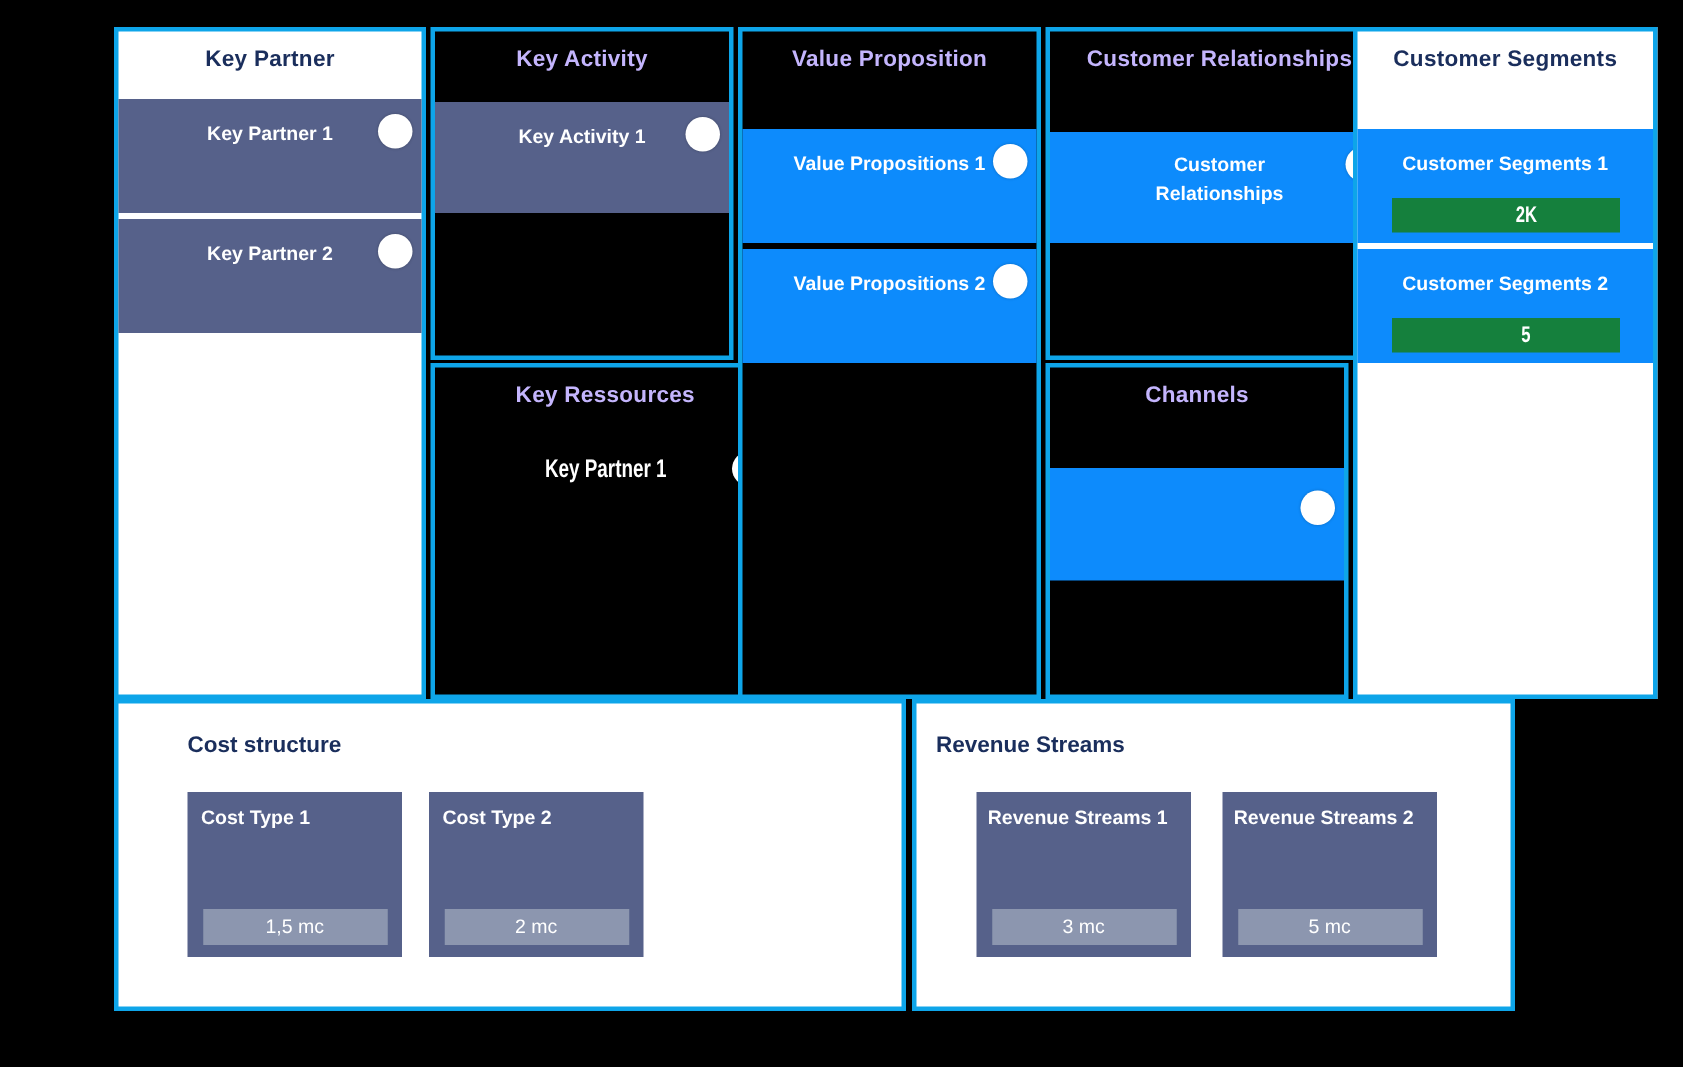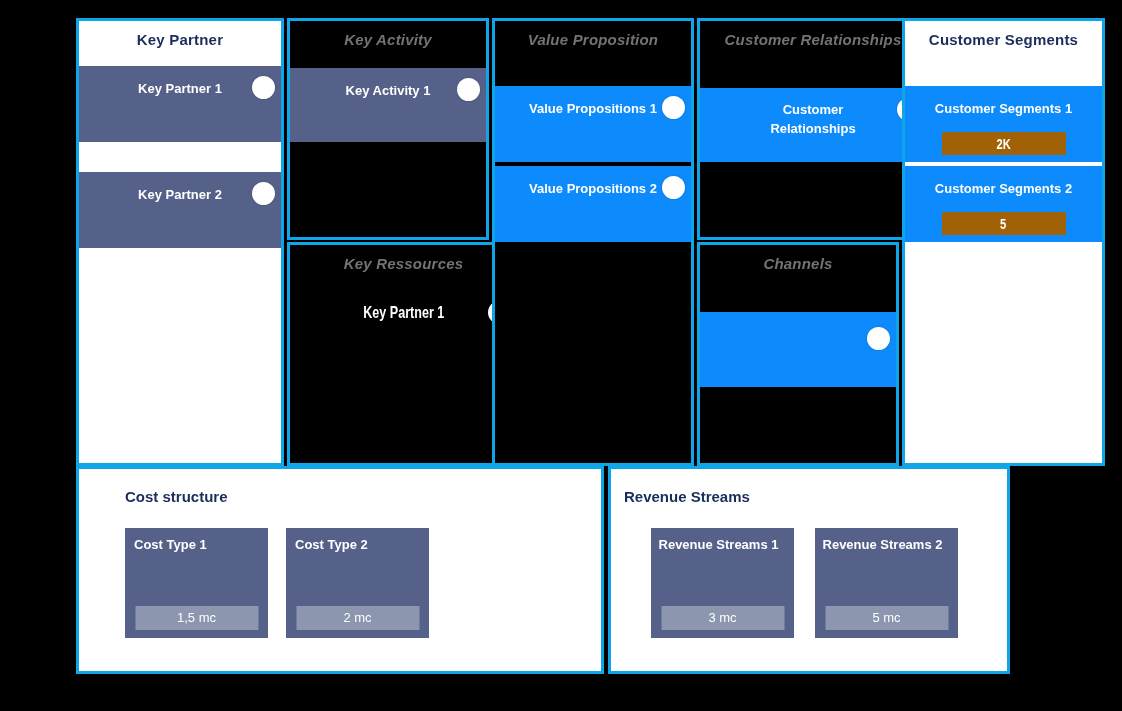--- a/index.html
+++ b/index.html
@@ -9,38 +9,38 @@
   }
   .panel {
     position:absolute; border:3px solid #0ea5e9; box-sizing:border-box;
   }
   .panel.white { background:#ffffff; }
   .panel.black { background:#000000; }
   .panel-title {
     position:absolute; left:0; right:0; top:10px; text-align:center;
     font-size:15px; font-weight:700; color:#1A2E5C; letter-spacing:0.2px;
   }
-  .panel-title.on-black { color:#737373;font-style:italic; }
+  .panel-title.on-black { color:#c4b5fd; }
   .card {
     position:absolute; left:0; right:0; box-sizing:border-box;
     text-align:center; color:#ffffff; font-size:13px; font-weight:600;
   }
   .card .label { display:block; padding-top:15px; }
   .card.slate { background:#56618A; }
   .card.blue  { background:#0D8BFC;margin-top:20px; }
   .dot {
     position:absolute; width:23px; height:23px; border-radius:50%;
     background:#ffffff; right:6px; top:10px;
     box-shadow:0 0 2px rgba(0,0,0,0.25);
   }
   .wrap-narrow { max-width:130px; margin:0 auto; line-height:1.45; padding-top:13px; }
   .seg-badge {
     position:absolute; left:50%; transform:translateX(-50%); top:46px;
-    width:124px; height:23px; line-height:23px; background:#a16207;
-    text-align:center; color:#fff;
+    width:124px; height:23px; line-height:23px; background:#15803d;
+    text-align:center; color:#fff;padding-left:28px;
   }
   .condensed {
     display:inline-block; transform:scaleX(0.74); transform-origin:center;
     font-size:17px; font-weight:700; letter-spacing:0;
   }
   .kr-row { position:absolute; left:0; right:0; top:55px; height:26px; text-align:center; color:#fff; }
   .kr-row .kr-label { line-height:26px; }
   .kr-row .dot { top:1px; }
   .bm-title {
     position:absolute; font-size:15px; font-weight:700; color:#1A2E5C; top:19px;
@@ -60,21 +60,21 @@
 <body>
 
 <div class="page">
 
   <div class="panel white" style="left:76px; top:18px; width:208px; height:448px;">
     <div class="panel-title">Key Partner</div>
     <div class="card slate" style="top:45px; height:76px;">
       <span class="label">Key Partner 1</span>
       <span class="dot"></span>
     </div>
-    <div class="card slate" style="top:125px; height:76px;margin-top:26px;">
+    <div class="card slate" style="top:125px; height:76px;">
       <span class="label">Key Partner 2</span>
       <span class="dot"></span>
     </div>
   </div>
 
   <div class="panel black" style="left:287px; top:18px; width:202px; height:222px;">
     <div class="panel-title on-black">Key Activity</div>
     <div class="card slate" style="top:47px; height:74px;">
       <span class="label">Key Activity 1</span>
       <span class="dot"></span>

